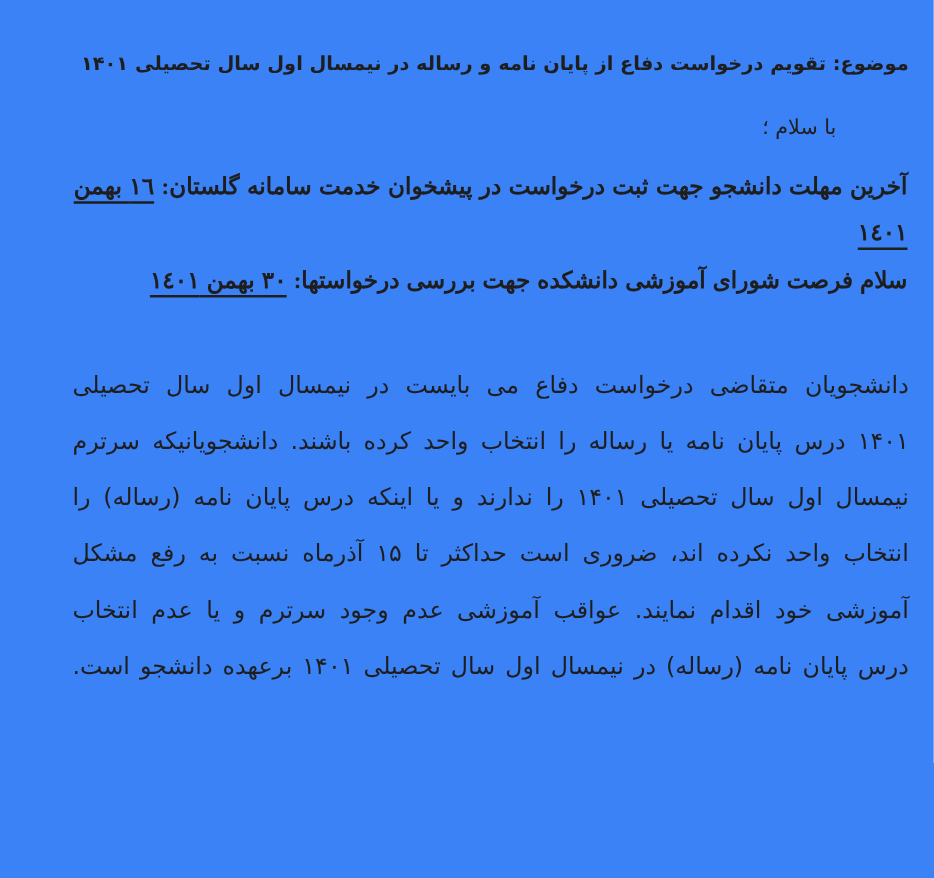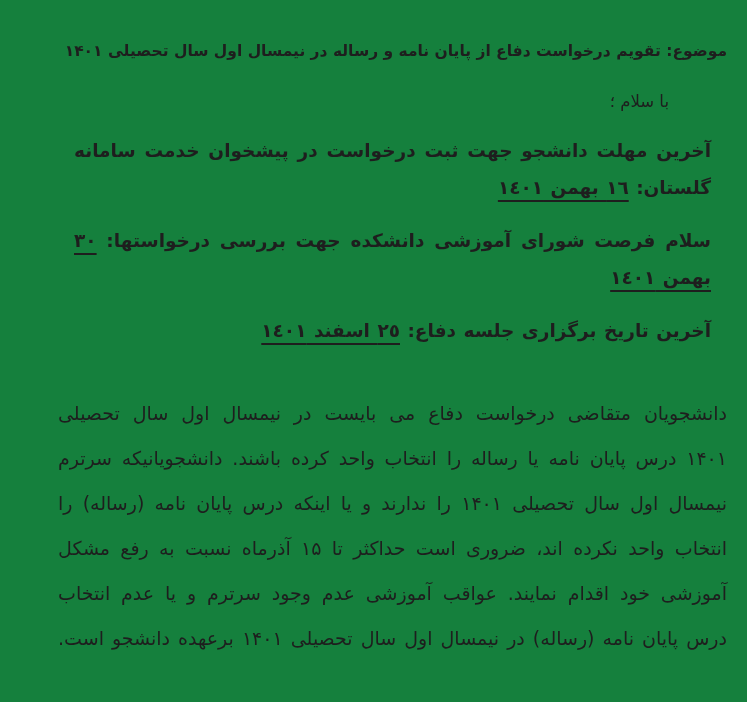--- a/index.html
+++ b/index.html
@@ -13,21 +13,21 @@
     overflow: hidden;
     font-family: "DejaVu Sans", sans-serif;
     color: #1e1e1e;
     direction: rtl;
   }
   .page {
     box-sizing: border-box;
     width: 747px;
     height: 702px;
     padding: 38px 20px 0 58px;
-    background: #15803d;
+    background: #3b82f6;
   }
   .subject {
     margin: 0 0 26px 0;
     font-size: 15.5px;
     font-weight: 700;
     line-height: 26px;
     text-align: right;
     letter-spacing: 0;
   }
   .salutation {
@@ -42,26 +42,27 @@
     margin: 0;
     font-size: 19px;
     line-height: 45px;
     text-align: justify;
     word-spacing: 2px;
   }
   .deadlines {
     margin-top: 6px;
   }
   .deadline {
-    margin: 16px;
+    margin: 1px;
     font-size: 18.5px;
     font-weight: 700;
     line-height: 37px;
     text-align: justify;
     word-spacing: 1px;
+    font-family: Liberation Serif, serif;
   }
   .deadline .date {
     text-decoration: underline;
     text-decoration-thickness: 1.5px;
     text-underline-offset: 6px;
   }
   .body-par {
     margin: 42px 0 0 0;
     font-size: 19px;
     line-height: 45px;
@@ -78,19 +79,18 @@
 
   <p class="salutation">با سلام ؛</p>
 
 
   <div class="deadlines">
 
     <p class="deadline"><span>آخرین مهلت دانشجو جهت ثبت درخواست در پیشخوان خدمت سامانه گلستان: </span><span class="date">١٦ بهمن ١٤٠١</span></p>
 
     <p class="deadline"><span>سلام فرصت شورای آموزشی دانشکده جهت بررسی درخواستها: </span><span class="date">٣٠ بهمن ١٤٠١</span></p>
 
-    <p class="deadline"><span>آخرین تاریخ برگزاری جلسه دفاع: </span><span class="date">٢٥ اسفند ١٤٠١</span></p>
 
   </div>
 
   <p class="body-par">دانشجویان متقاضی درخواست دفاع می بایست در نیمسال اول سال تحصیلی ۱۴۰۱ درس پایان نامه یا رساله را انتخاب واحد کرده باشند. دانشجویانیکه سرترم نیمسال اول سال تحصیلی ۱۴۰۱ را ندارند و یا اینکه درس پایان نامه (رساله) را انتخاب واحد نکرده اند، ضروری است حداکثر تا ۱۵ آذرماه نسبت به رفع مشکل آموزشی خود اقدام نمایند. عواقب آموزشی عدم وجود سرترم و یا عدم انتخاب درس پایان نامه (رساله) در نیمسال اول سال تحصیلی ۱۴۰۱ برعهده دانشجو است.</p>
 
 </div>
 
 </body></html>

